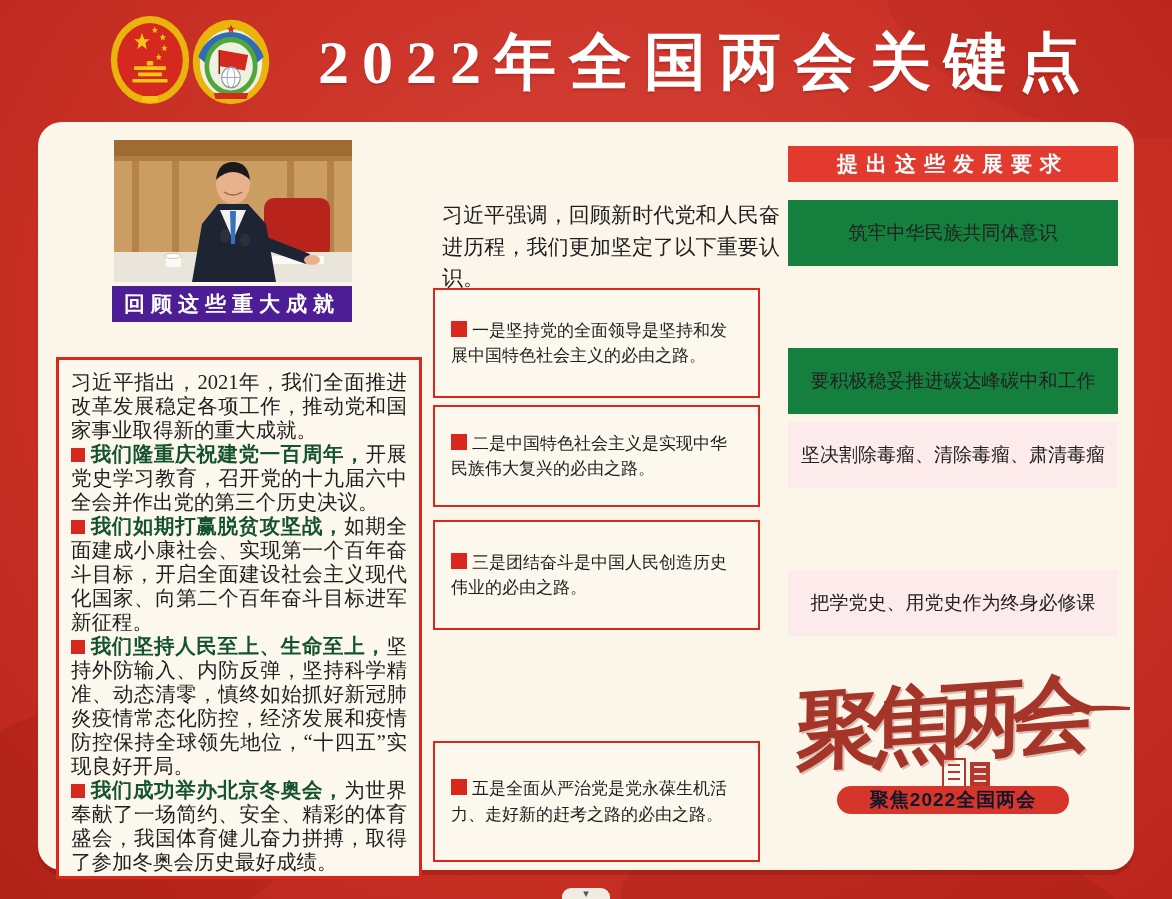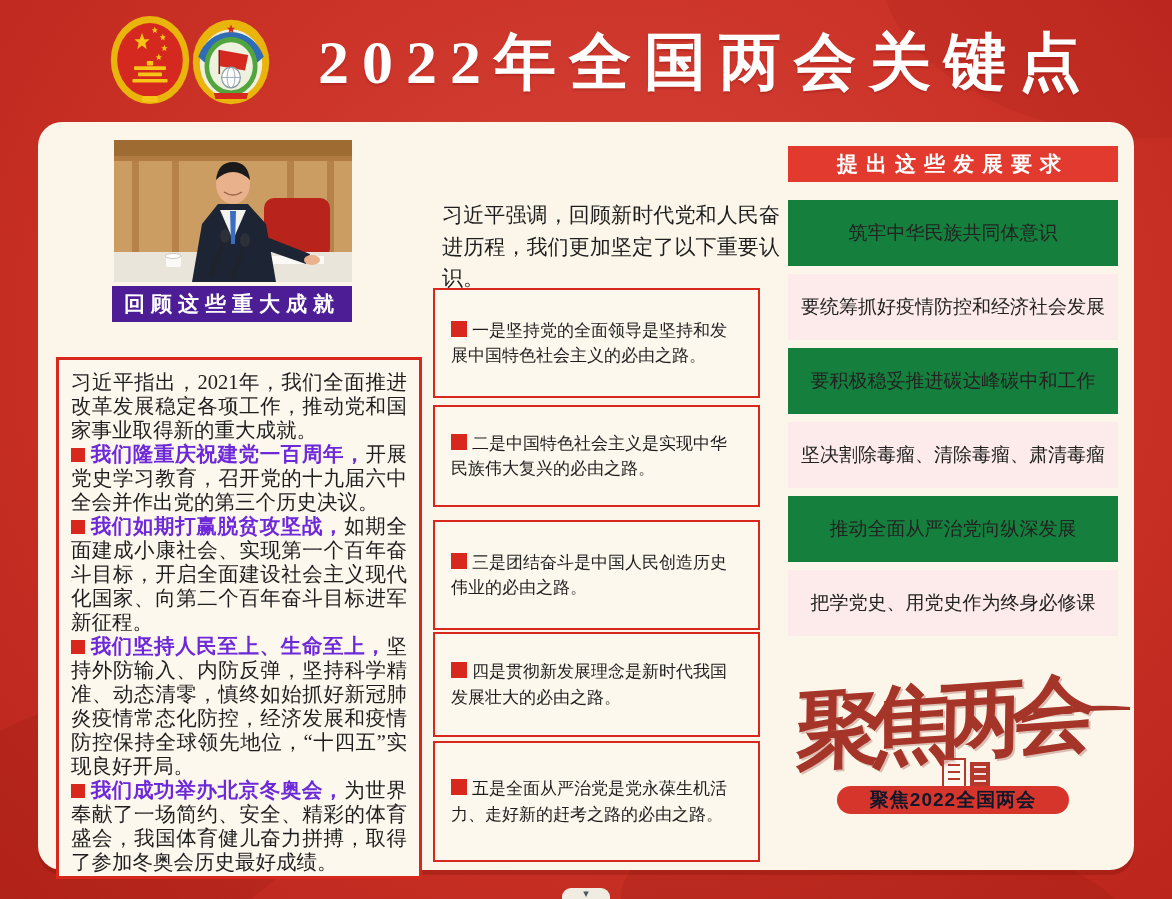--- a/index.html
+++ b/index.html
@@ -42,21 +42,21 @@
     background:#4c1d95;color:#fff;display:flex;align-items:center;justify-content:center;
     font-weight:bold;font-size:21px;letter-spacing:6px;
     font-family:"Liberation Sans","DejaVu Sans",sans-serif;white-space:nowrap;
   }
   .left-box{
     position:absolute;left:18px;top:211px;width:366px;height:522px;
     border:3px solid #d8281e;background:#fdf8ee;box-sizing:border-box;
     padding:11px 12px;font-size:20.5px;line-height:1.17;text-align:justify;color:#1e1e1e;margin-top:24px;
   }
   .left-box p{margin:0;}
-  .lead{color:#6d28d9;font-weight:bold;}
+  .lead{color:#14532d;font-weight:bold;}
   .sq{display:inline-block;width:14px;height:14px;background:#d8281e;margin-right:5px;transform:translateY(1px);}
 
   
   .col-header{
     position:absolute;height:36px;background:#e23a2e;color:#fff;
     display:flex;align-items:center;justify-content:center;
     font-weight:bold;font-size:21px;letter-spacing:8px;
     font-family:"Liberation Sans","DejaVu Sans",sans-serif;white-space:nowrap;
   }
   .mid-header{left:394px;top:24px;width:336px;}
@@ -218,42 +218,33 @@
 
     <div class="mid-box mb1">
       <p><span class="sq"></span><span>一是坚持党的全面领导是坚持和发展中国特色社会主义的必由之路。</span></p>
     </div>
     <div class="mid-box mb2">
       <p><span class="sq"></span><span>二是中国特色社会主义是实现中华民族伟大复兴的必由之路。</span></p>
     </div>
     <div class="mid-box mb3">
       <p><span class="sq"></span><span>三是团结奋斗是中国人民创造历史伟业的必由之路。</span></p>
     </div>
-    <div class="mid-box mb4">
-      <p><span class="sq"></span><span>四是贯彻新发展理念是新时代我国发展壮大的必由之路。</span></p>
-    </div>
     <div class="mid-box mb5">
       <p><span class="sq"></span><span>五是全面从严治党是党永葆生机活力、走好新的赶考之路的必由之路。</span></p>
     </div>
 
     <div class="col-header right-header">提出这些发展要求</div>
     <div class="req-row tone-blue r1">
         <span>筑牢中华民族共同体意识</span>
       </div>
-    <div class="req-row tone-pink r2">
-        <span>要统筹抓好疫情防控和经济社会发展</span>
-      </div>
     <div class="req-row tone-blue r3">
         <span>要积极稳妥推进碳达峰碳中和工作</span>
       </div>
     <div class="req-row tone-pink r4">
         <span>坚决割除毒瘤、清除毒瘤、肃清毒瘤</span>
-      </div>
-    <div class="req-row tone-blue r5">
-        <span>推动全面从严治党向纵深发展</span>
       </div>
     <div class="req-row tone-pink r6">
         <span>把学党史、用党史作为终身必修课</span>
       </div>
 
     <div class="calligraphy">
       <span class="calligraphy-text">聚焦两会</span>
       <svg class="swoosh" width="110" height="26" viewBox="0 0 110 26">
         <path d="M0,18 Q45,2 108,7 L108,10 Q45,9 0,23 Z" fill="#a53529"></path>
       </svg>

